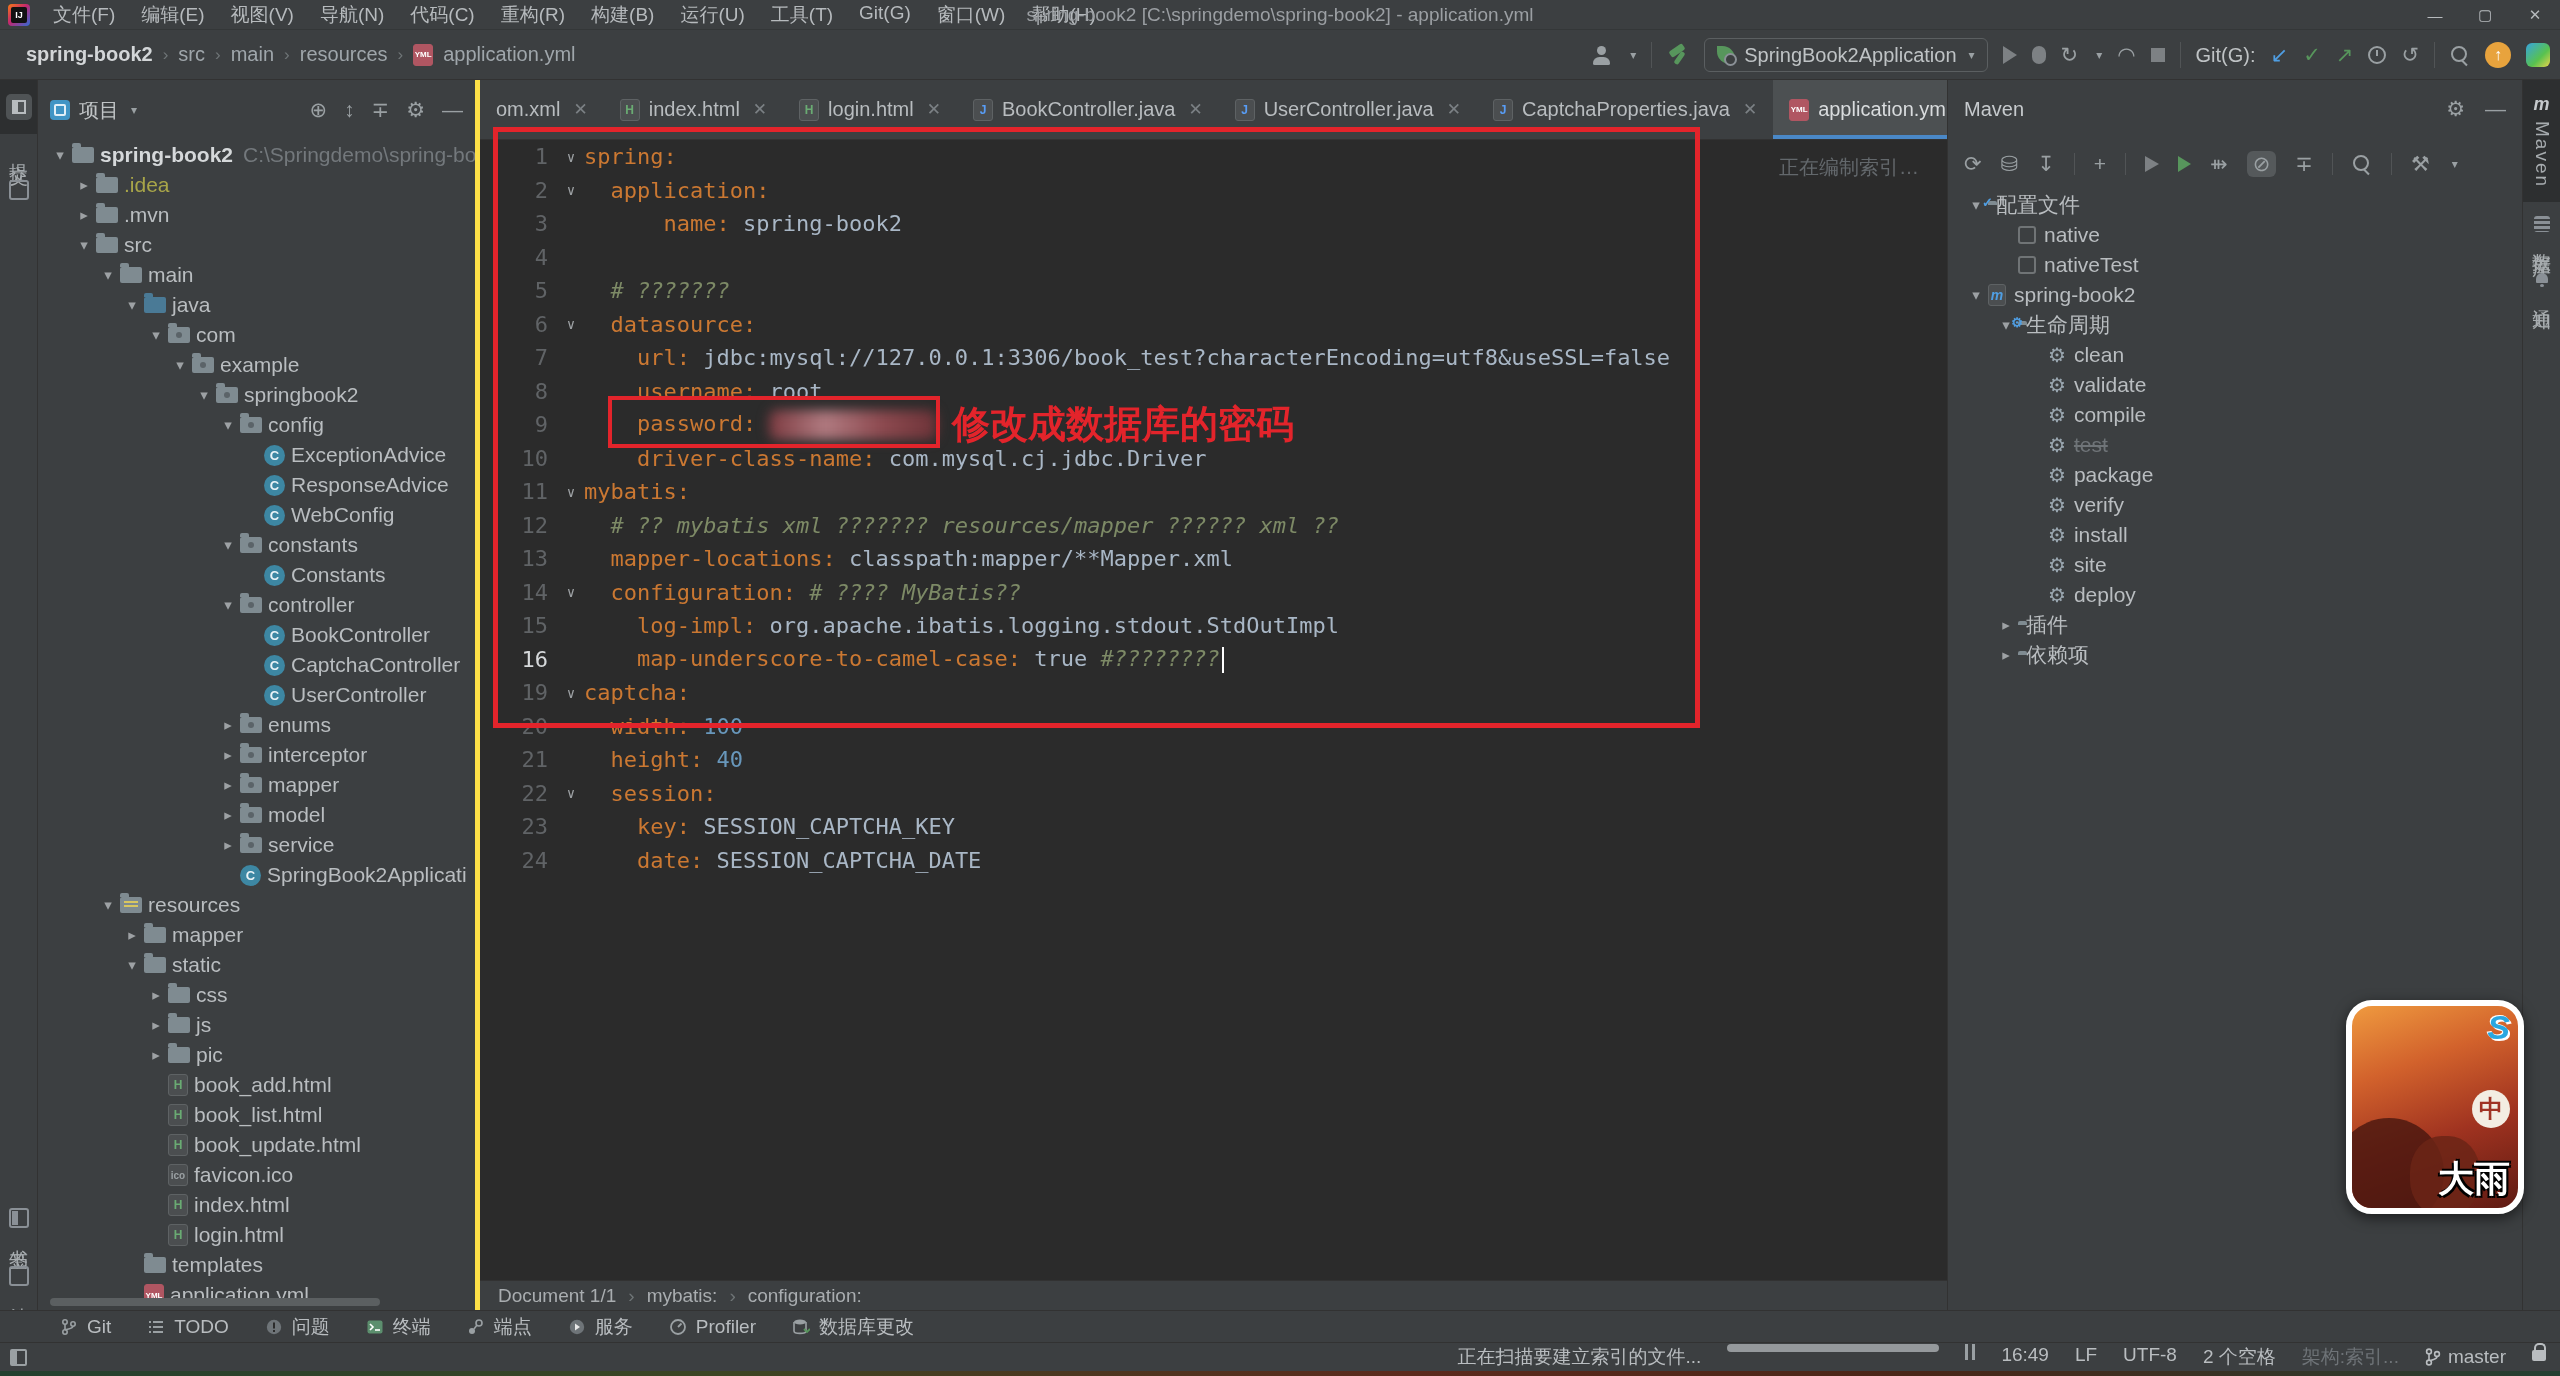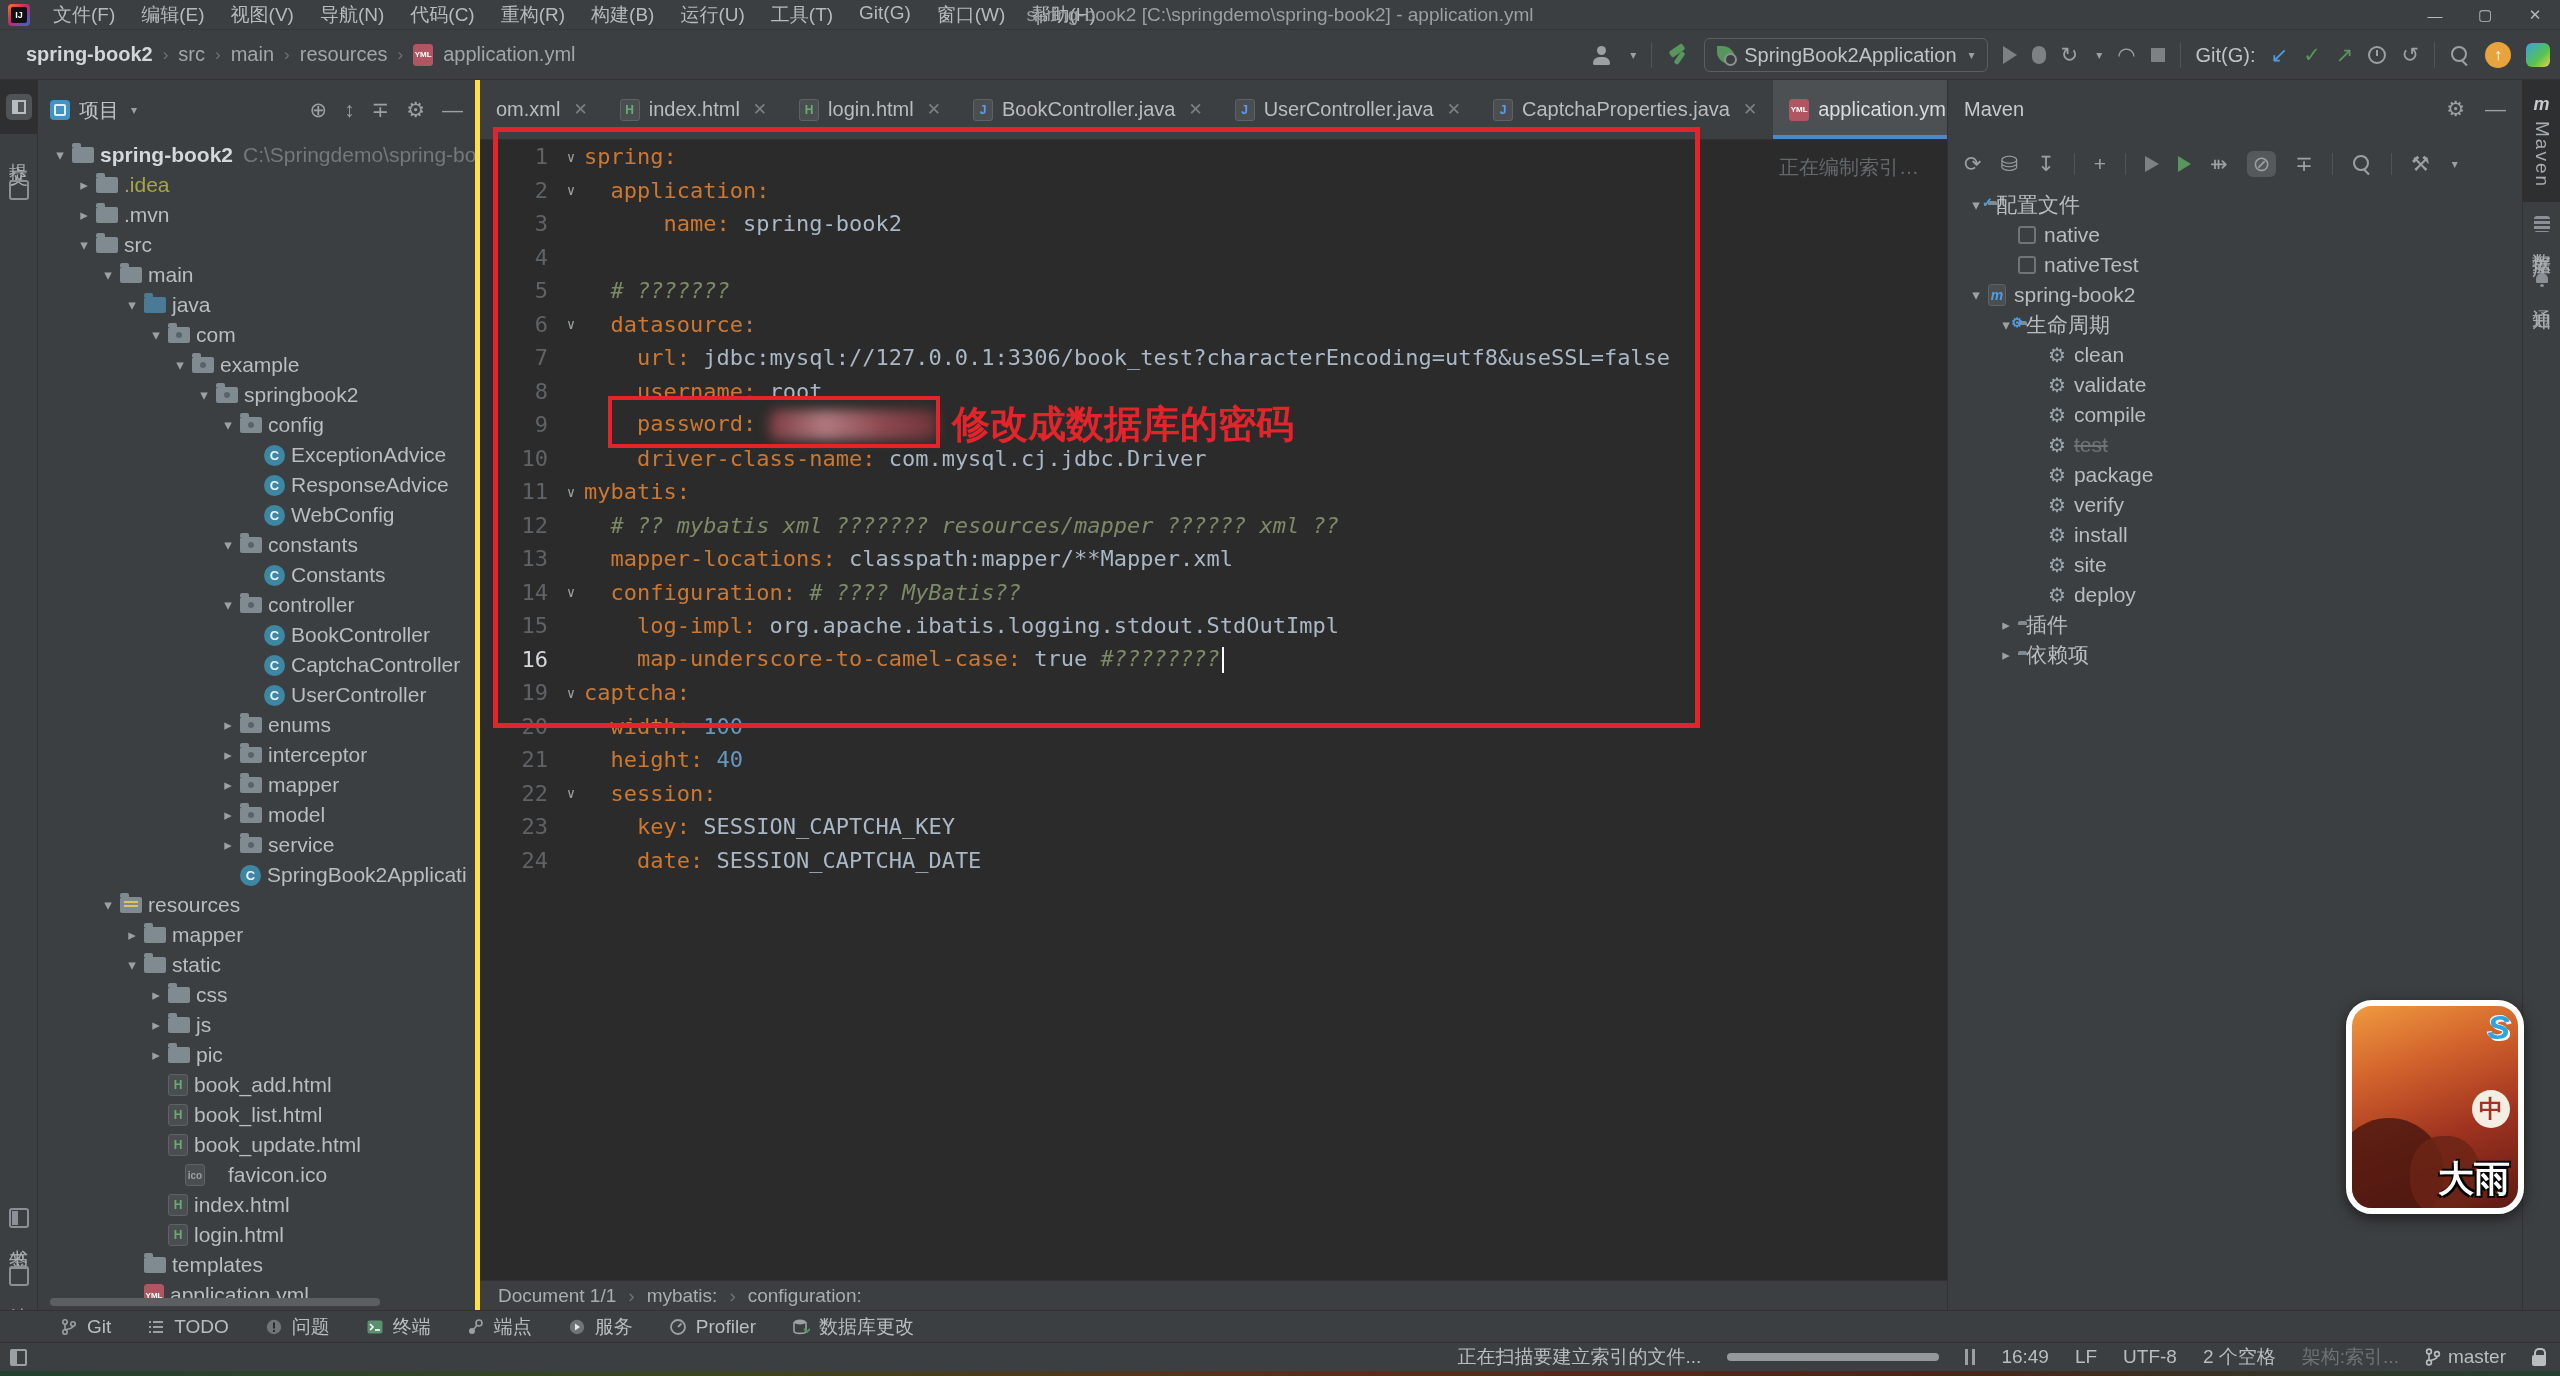--- a/index.html
+++ b/index.html
@@ -146,21 +146,21 @@
 
   
   .btnrow{position:absolute;left:0;top:1310px;width:2560px;height:32px;background:#3c3f41;border-top:1px solid #323232;
     display:flex;align-items:center;gap:36px;padding-left:60px}
   .bbtn{display:flex;align-items:center;gap:9px;font-size:19px;color:#b9bdc0}
   .bbtn svg{display:block}
   .statusbar{position:absolute;left:0;top:1342px;width:2560px;height:29px;background:#3c3f41;border-top:1px solid #323232;
     display:flex;align-items:center;font-size:19px;color:#b9bdc0}
   .twtoggle{width:17px;height:17px;border:2px solid #9aa0a3;border-radius:2px;margin-left:10px;position:relative}
   .twtoggle::after{content:"";position:absolute;left:0;top:0;bottom:0;width:5px;background:#9aa0a3}
-  .st-right{margin-left:auto;display:flex;align-items:center;gap:26px;padding-right:14px}
+  .st-right{margin-left:auto;display:flex;gap:26px;padding-right:14px}
   .pbar{width:212px;height:8px;border-radius:4px;background:#95999c}
   .pause{display:flex;gap:4px}
   .pause i{width:3px;height:16px;background:#9aa0a3;display:block}
   .dim{color:#6e7377}
   .lockic{position:relative;width:14px;height:11px;background:#b9bdc0;border-radius:2px;margin-top:6px}
   .lockic::before{content:"";position:absolute;left:2px;top:-7px;width:8px;height:8px;border:2px solid #b9bdc0;border-bottom:none;border-radius:5px 5px 0 0}
   .strip{position:absolute;left:0;top:1371px;width:2560px;height:5px;
     background:linear-gradient(90deg,#23402f,#3c4523 28%,#5c2a1d 55%,#4a2618 75%,#244032)}
 
   
@@ -451,21 +451,21 @@
           <div class="trow" style="padding-left: 106px;">
             <span class="chev"></span>
             <span class="filico">H</span>
             <span class="lbl">book_list.html</span>
           </div>
           <div class="trow" style="padding-left: 106px;">
             <span class="chev"></span>
             <span class="filico">H</span>
             <span class="lbl">book_update.html</span>
           </div>
-          <div class="trow" style="padding-left: 106px; gap: 17px;">
+          <div class="trow" style="padding-left: 106px;">
             <span class="chev"></span>
             <span class="filico img">ico</span>
             <span class="lbl">favicon.ico</span>
           </div>
           <div class="trow" style="padding-left: 106px;">
             <span class="chev"></span>
             <span class="filico">H</span>
             <span class="lbl">index.html</span>
           </div>
           <div class="trow" style="padding-left: 106px;">

